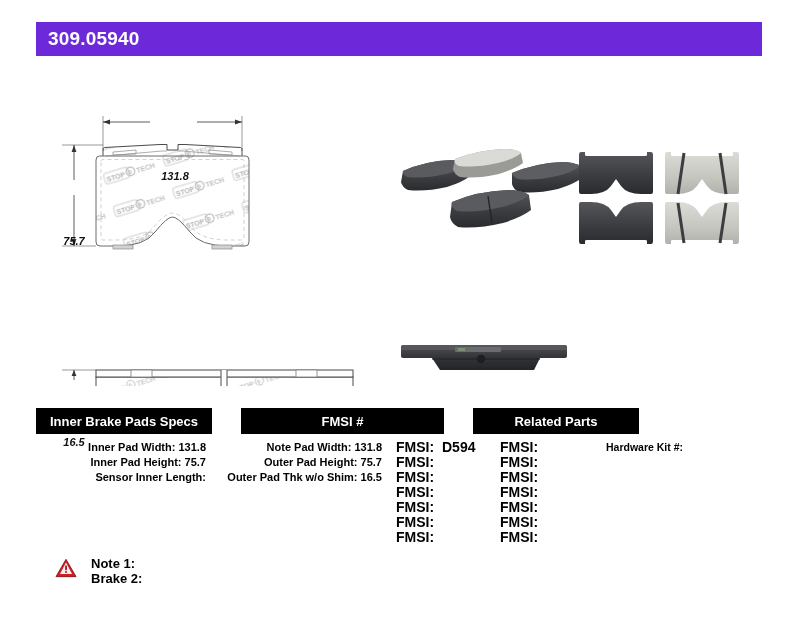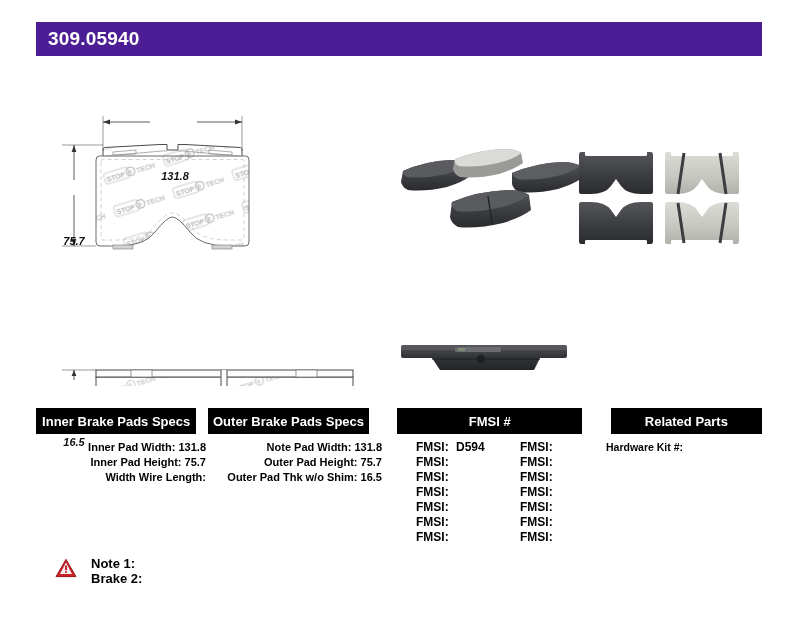--- a/index.html
+++ b/index.html
@@ -5,21 +5,21 @@
   html,body{margin:0;padding:0;background:#ffffff;}
   body{
     width:800px;height:619px;position:relative;overflow:hidden;
     font-family:"Liberation Sans","DejaVu Sans",sans-serif;
     color:#000;
   }
 
   
   .titlebar{
     position:absolute;left:36px;top:22px;width:726px;height:34px;
-    background:#4c1d95;color:#fff;
+    background:#6d28d9;color:#fff;
     display:flex;align-items:center;justify-content:space-between;
     padding:0 12px;box-sizing:border-box;
   }
   .titlebar .part-no{font-size:19px;font-weight:bold;letter-spacing:.2px;}
   .titlebar .prod-type{font-size:19px;font-weight:bold;letter-spacing:.2px;}
 
   
   .drawing{position:absolute;left:0;top:56px;width:800px;height:330px;}
 
   .dim-label{position:absolute;font-size:11px;font-weight:bold;font-style:italic;color:#111;}
@@ -43,22 +43,22 @@
   .col-fmsi{width:208px;display:flex;}
   .col-related{width:166px;}
 
   .spec-row{
     font-size:11px;font-weight:bold;line-height:15px;text-align:right;
     padding-right:6px;box-sizing:border-box;white-space:nowrap;
   }
   .spec-row .val{font-weight:bold;}
 
   .fmsi-sub{width:104px;}
-  .fmsi-row{font-size:12px;font-weight:bold;line-height:15px;text-align:left;
-    padding-left:8px;box-sizing:border-box;white-space:nowrap;margin-left:20px;}
+  .fmsi-row{font-size:14px;font-weight:bold;line-height:15px;text-align:left;
+    padding-left:8px;box-sizing:border-box;white-space:nowrap;}
   .fmsi-row .val{padding-left:4px;}
   .rel-row{font-size:10.5px;font-weight:bold;line-height:15px;
     padding-left:10px;white-space:nowrap;}
 
   
   .notes{position:absolute;left:55px;top:556px;display:flex;align-items:flex-start;}
   .warn-icon{width:22px;height:20px;margin-top:2px;}
   .note-lines{margin-left:14px;}
   .note-line{font-size:13px;font-weight:bold;line-height:15px;}
 </style>
@@ -278,40 +278,39 @@
   
   <span class="dim-label" style="left:152px;top:114px;width:46px;text-align:center;">131.8</span>
   <span class="dim-label" style="left:57px;top:179px;width:34px;text-align:center;">75.7</span>
   <span class="dim-label" style="left:57px;top:380px;width:34px;text-align:center;">16.5</span>
 </div>
 
 <div class="spectable">
 
   <div class="thead">
     <div class="th th-inner">Inner Brake Pads Specs</div>
-    <div class="th th-outer">Outer Brake Pads Specs</div>
     <div class="th-gap"></div>
     <div class="th th-fmsi">FMSI #</div>
     <div class="th-gap"></div>
     <div class="th th-related">Related Parts</div>
   </div>
 
   <div class="tbody">
 
     <div class="col-inner">
       <div class="spec-row">
         <span>Inner Pad Width:</span>
         <span class="val">131.8</span>
       </div>
       <div class="spec-row">
         <span>Inner Pad Height:</span>
         <span class="val">75.7</span>
       </div>
       <div class="spec-row">
-        <span>Width Wire Length:</span>
+        <span>Sensor Inner Length:</span>
         <span class="val"></span>
       </div>
     </div>
 
     <div class="col-outer">
       <div class="spec-row">
         <span>Note Pad Width:</span>
         <span class="val">131.8</span>
       </div>
       <div class="spec-row">

